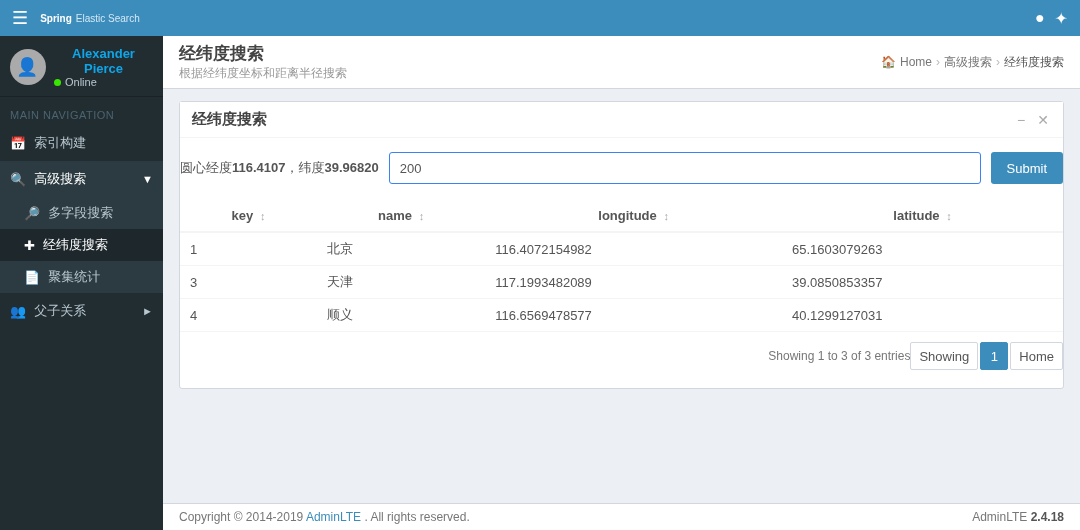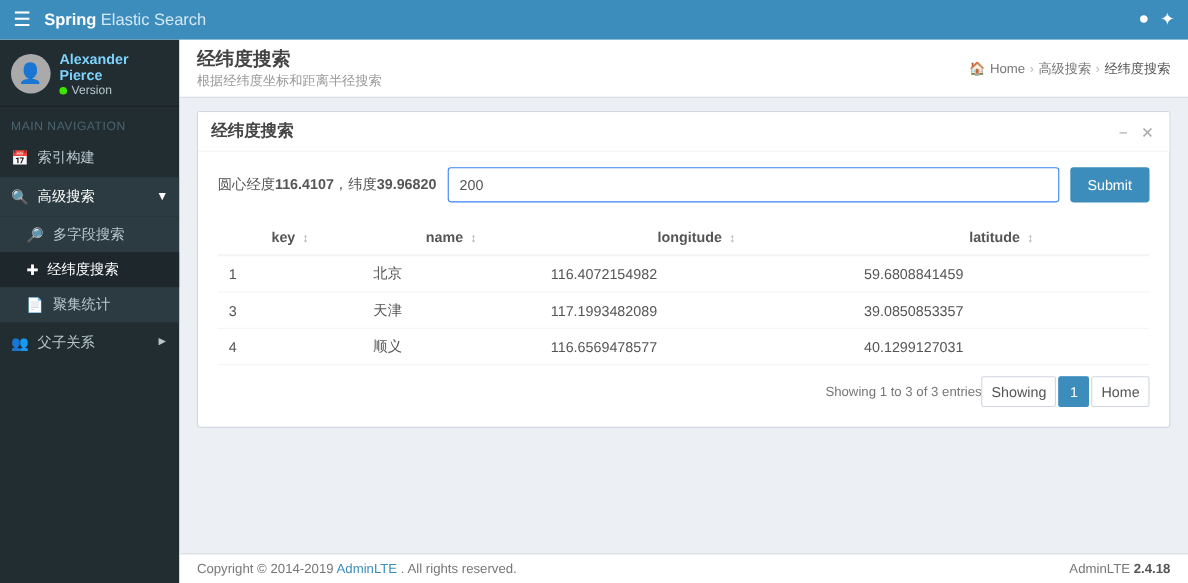--- a/index.html
+++ b/index.html
@@ -10,21 +10,21 @@
       background: #3c8dbc;
       height: 36px;
       display: flex;
       align-items: center;
       justify-content: space-between;
       padding: 0 12px;
       flex-shrink: 0;
     }
     .top-navbar-brand {
       color: #fff;
-      font-size: 15px;
+      font-size: 10px;
       font-weight: 600;
       display: flex;
       gap: 4px;
     }
     .top-navbar-brand span.spring { font-weight: 700; }
     .top-navbar-brand span.elastic { color: #d4e8f5; font-weight: 400; }
     .top-navbar-right { display: flex; align-items: center; gap: 10px; }
     .nav-icon { color: #fff; font-size: 16px; cursor: pointer; }
     .hamburger-icon { color: #fff; font-size: 18px; cursor: pointer; }
 
@@ -52,21 +52,21 @@
       width: 36px;
       height: 36px;
       border-radius: 50%;
       background: #aaa;
       overflow: hidden;
       flex-shrink: 0;
       display: flex; align-items: center; justify-content: center;
       font-size: 18px; color: #555;
     }
     .user-info { display: flex; flex-direction: column; }
-    .user-name { color: #7dd3fc; font-size: 13px; font-weight: 600; }
+    .user-name { color: #0ea5e9; font-size: 13px; font-weight: 600; text-align: center; }
     .user-status { display: flex; align-items: center; gap: 4px; font-size: 11px; color: #b8c7ce; }
     .status-dot { width: 7px; height: 7px; border-radius: 50%; background: #39e600; }
 
     .sidebar-label {
       font-size: 11px;
       color: #4b646f;
       padding: 12px 10px 4px 10px;
       text-transform: uppercase;
       letter-spacing: 0.5px;
     }
@@ -148,21 +148,21 @@
     .panel-title { font-size: 15px; font-weight: 600; color: #444; }
     .panel-tools { display: flex; gap: 8px; }
     .panel-tool-btn {
       background: none;
       border: none;
       cursor: pointer;
       color: #aaa;
       font-size: 14px;
       padding: 0 2px;
     }
-    .panel-body { padding: 14px 18px; }
+    .panel-body { padding: 14px 0; }
 
     
     .search-form {
       display: flex;
       align-items: center;
       gap: 10px;
       margin-bottom: 16px;
     }
     .search-label { font-size: 13px; color: #555; white-space: nowrap; }
     .search-label strong { font-weight: 700; }
@@ -260,21 +260,21 @@
 
 <div class="wrapper">
 
   <aside class="sidebar">
     <div class="sidebar-user">
       <div class="user-avatar">👤</div>
       <div class="user-info">
         <span class="user-name">Alexander Pierce</span>
         <span class="user-status">
           <span class="status-dot"></span>
-          <span>Version</span>
+          <span>Online</span>
         </span>
       </div>
     </div>
     <div class="sidebar-label">MAIN NAVIGATION</div>
     <ul class="sidebar-nav">
       <li>
         <a>
           <span>📅</span>
           <span>索引构建</span>
         </a>
@@ -371,21 +371,21 @@
                   <span>latitude</span>
                   <span class="sort-icon">↕</span>
                 </th>
               </tr>
             </thead>
             <tbody id="table-body">
             <tr>
                   <td>1</td>
                   <td>北京</td>
                   <td>116.4072154982</td>
-                  <td>59.6808841459</td>
+                  <td>65.1603079263</td>
                 </tr>
                 <tr>
                   <td>3</td>
                   <td>天津</td>
                   <td>117.1993482089</td>
                   <td>39.0850853357</td>
                 </tr>
                 <tr>
                   <td>4</td>
                   <td>顺义</td>

